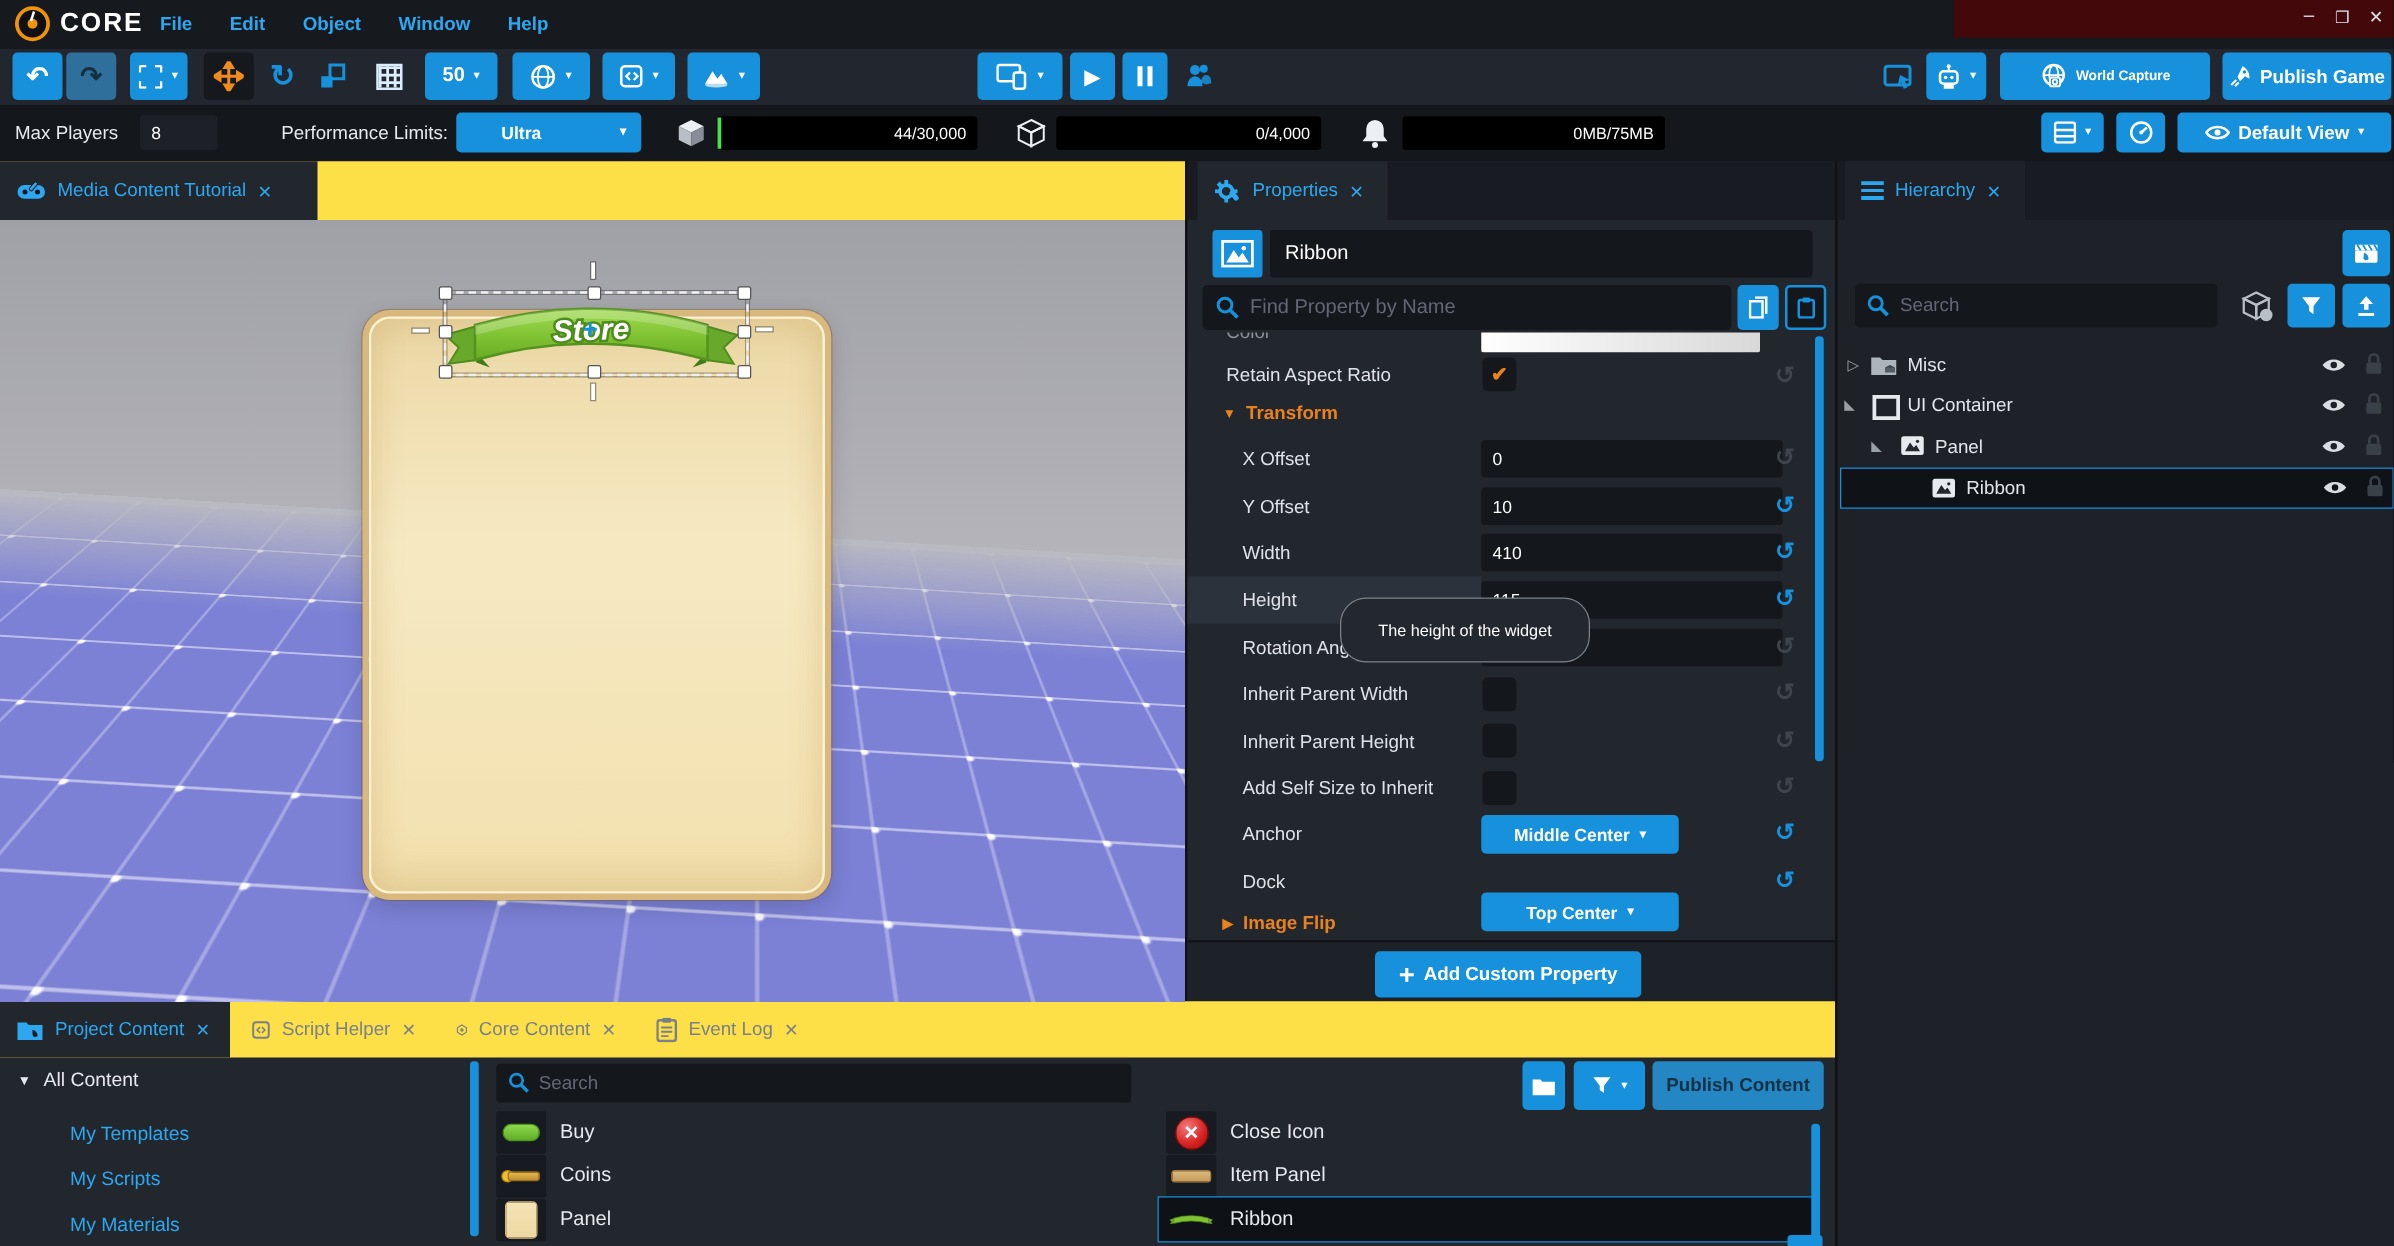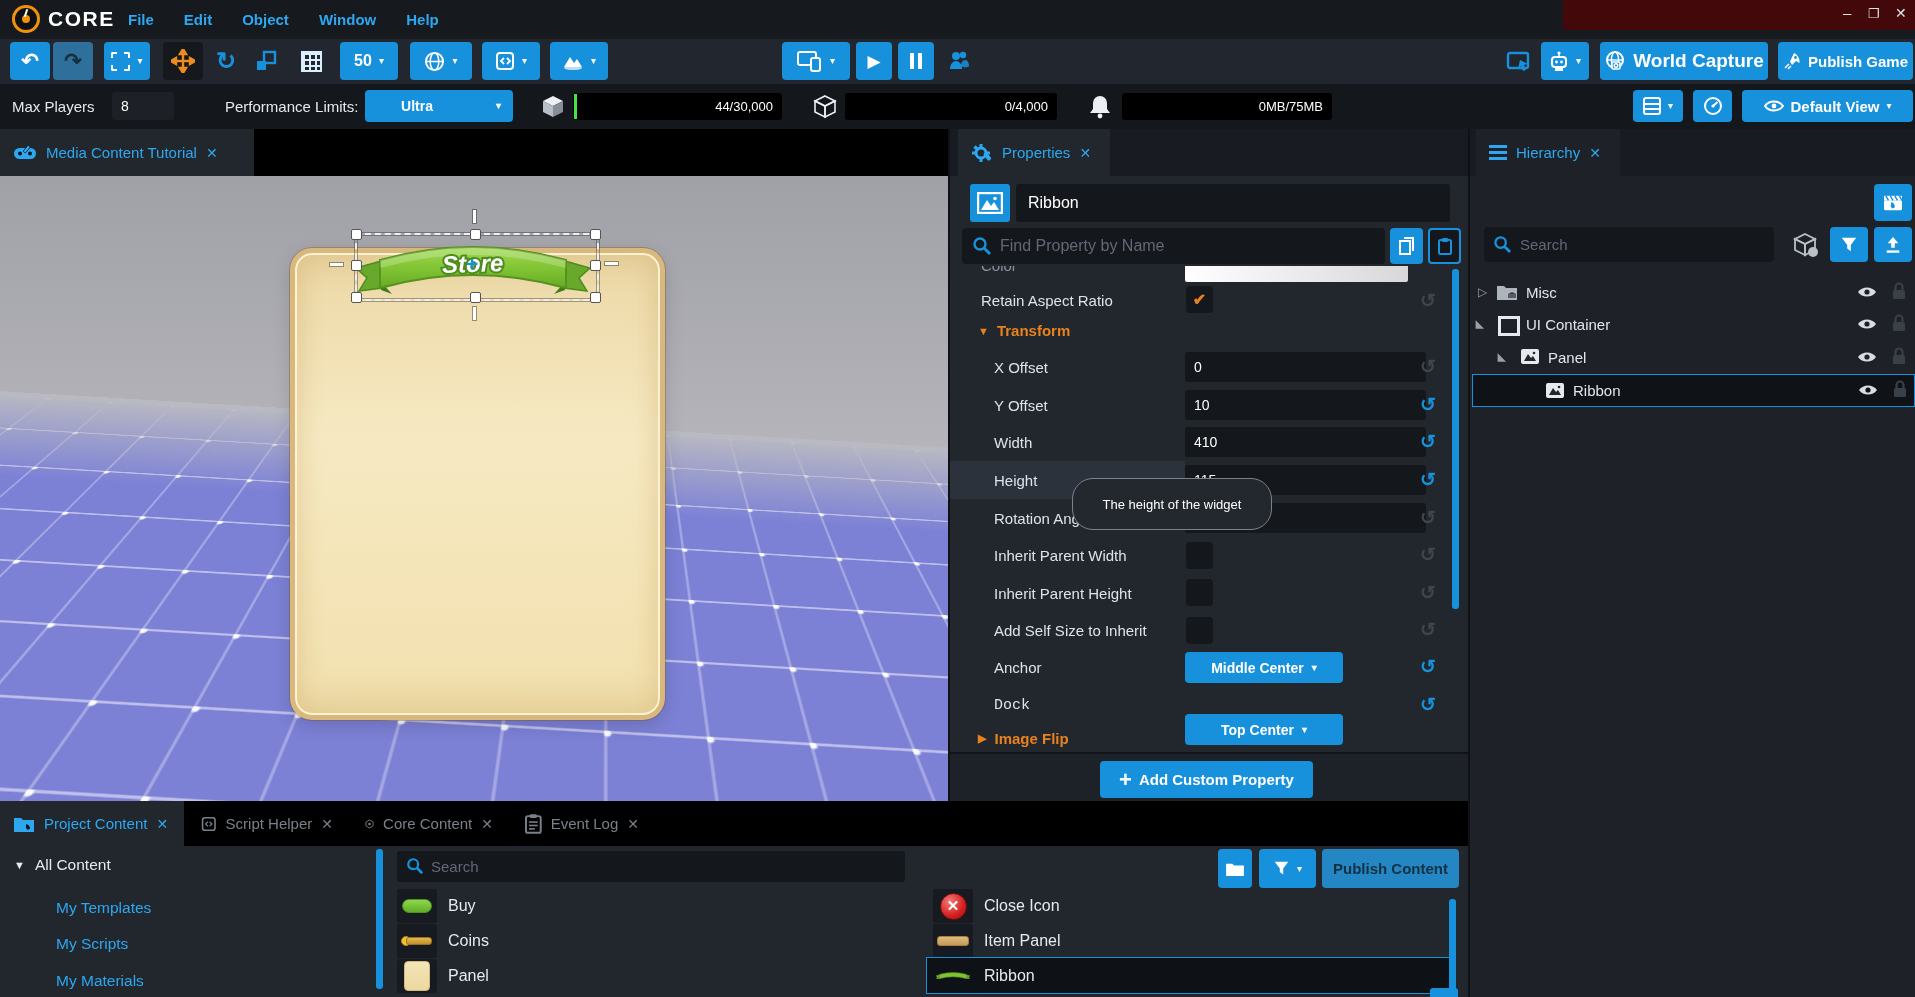--- a/index.html
+++ b/index.html
@@ -4,21 +4,21 @@
 <style>
   html,body{margin:0;padding:0;background:#0b0d10;font-family:"Liberation Sans",sans-serif;}
   #app{position:relative;width:1915px;height:997px;background:#101114;overflow:hidden;color:#e6e9ed;font-family:"Liberation Sans",sans-serif;}
   .abs{position:absolute;box-sizing:border-box;}
   .flex{display:flex;align-items:center;}
   .btn{background:#1791db;border-radius:4px;color:#fff;display:flex;align-items:center;justify-content:center;gap:7px;cursor:pointer;}
   .caret{font-size:10px;color:#fff;line-height:1;}
   .bold{font-weight:bold;}
   input.tin{background:#14171c;border:none;outline:none;color:#fff;font-size:15px;border-radius:3px;font-family:inherit;box-sizing:border-box;}
   input.tin::placeholder{color:#667;}
-  .tabbar{background:#000000;}
+  .tabbar{background:#fde047;}
   .tab{position:absolute;top:0;height:100%;display:flex;align-items:center;gap:9px;padding:0 13px;box-sizing:border-box;}
   .tab.active{background:#22262d;}
   .tab .lbl{font-size:15px;white-space:nowrap;}
   .tab.blue .lbl,.tab.blue .x{color:#2da8f0;}
   .tab.grey .lbl,.tab.grey .x{color:#7a8089;}
   .tab .x{font-size:14px;}
   .prop-label{position:absolute;font-size:15px;color:#dfe3e8;white-space:nowrap;}
   .field{position:absolute;background:#14171c;border-radius:3px;color:#fff;font-size:14px;display:flex;align-items:center;padding:0 9px;}
   .reset{position:absolute;font-size:19px;font-weight:bold;width:24px;text-align:center;line-height:1;}
   .reset.on{color:#1791db;} .reset.off{color:#3f454d;}
@@ -168,21 +168,21 @@
       <span class="caret">▾</span>
     </div>
     <div class="btn abs" style="left:1600px;top:3px;width:168px;height:38px;">
       <svg width="22" height="22" viewBox="0 0 22 22">
           <circle cx="11" cy="10" r="8" fill="none" stroke="#fff" stroke-width="2"></circle>
           <ellipse cx="11" cy="10" rx="3.6" ry="8" fill="none" stroke="#fff" stroke-width="1.4"></ellipse>
           <line x1="3" y1="10" x2="19" y2="10" stroke="#fff" stroke-width="1.4"></line>
           <rect x="8" y="12" width="8" height="7" rx="1.5" fill="#1791db" stroke="#fff" stroke-width="1.6"></rect>
           <circle cx="12" cy="15.5" r="1.8" fill="none" stroke="#fff" stroke-width="1.4"></circle>
         </svg>
-      <span class="bold" style="font-size:19px;">World Capture</span>
+      <span class="bold" style="font-size:11px;">World Capture</span>
     </div>
     <div class="btn abs" style="left:1778px;top:3px;width:135px;height:38px;">
       <svg width="18" height="18" viewBox="0 0 18 18">
           <path d="M11 1 C15 3 17 7 16.5 11 L13 9 L9 13 L7 9.5 Z" fill="#fff"></path>
           <circle cx="12.5" cy="5.5" r="1.4" fill="#1791db"></circle>
           <path d="M6 12 L2 16 M8 14 L5 17" stroke="#fff" stroke-width="1.6"></path>
         </svg>
       <span class="bold" style="font-size:15px;">Publish Game</span>
     </div>
   </div>
@@ -423,21 +423,21 @@
     <div class="chk" style="left:236px;top:488px;"></div>
     <span class="reset off" style="left:466px;top:491px;">↺</span>
 
     <span class="prop-label" style="left:44px;top:530px;">Anchor</span>
     <div class="dd" style="left:235px;top:523px;width:158px;height:31px;">
       <span>Middle Center</span>
         <span class="caret">▾</span>
     </div>
     <span class="reset on" style="left:466px;top:528px;">↺</span>
 
-    <span class="prop-label" style="left:44px;top:568px;font-family:Liberation Mono, monospace;">Dock</span>
+    <span class="prop-label" style="left:44px;top:568px;">Dock</span>
     <div class="dd" style="left:235px;top:561px;width:158px;height:31px;margin-top:24px;">
       <span>Top Center</span>
         <span class="caret">▾</span>
     </div>
     <span class="reset on" style="left:466px;top:566px;">↺</span>
 
     <div class="hdr" style="left:28px;top:601px;">
       <span style="font-size:11px;">▶</span>
       <span>Image Flip</span>
     </div>

